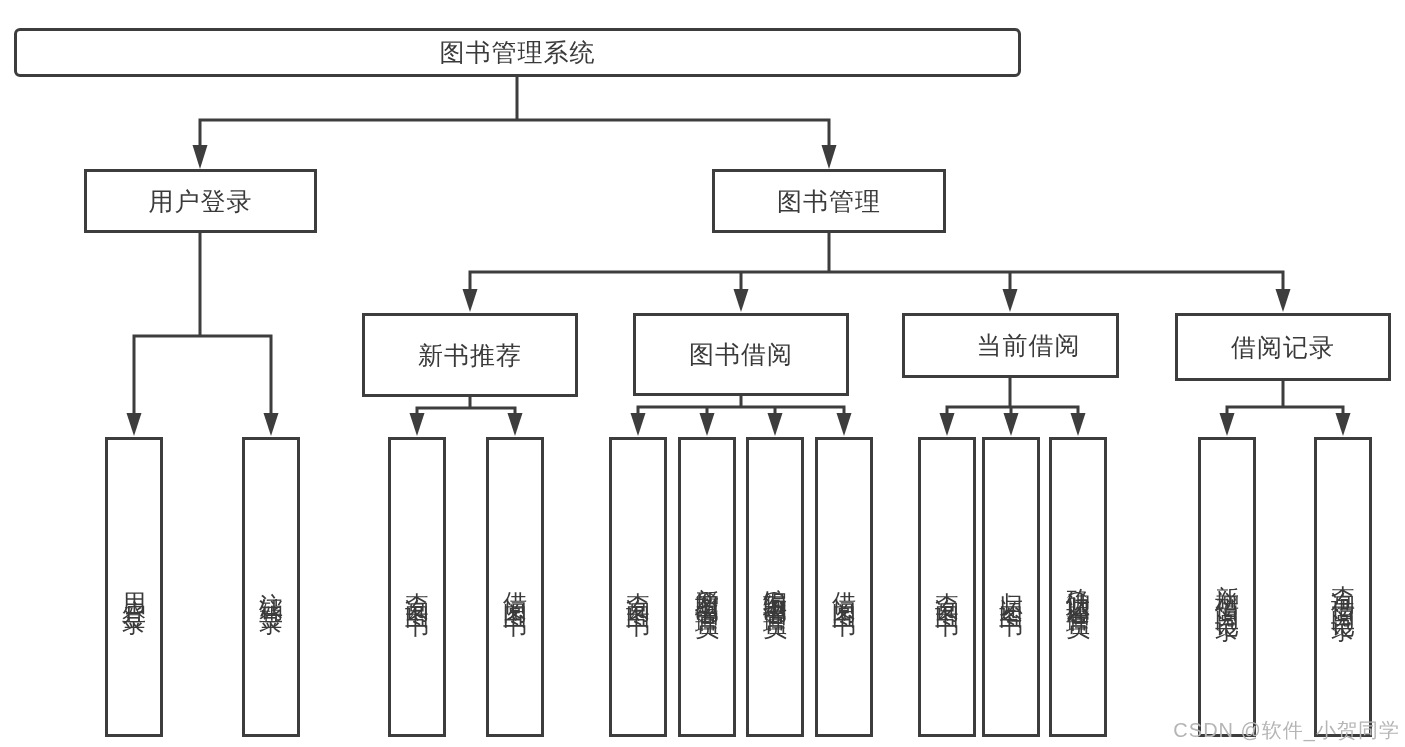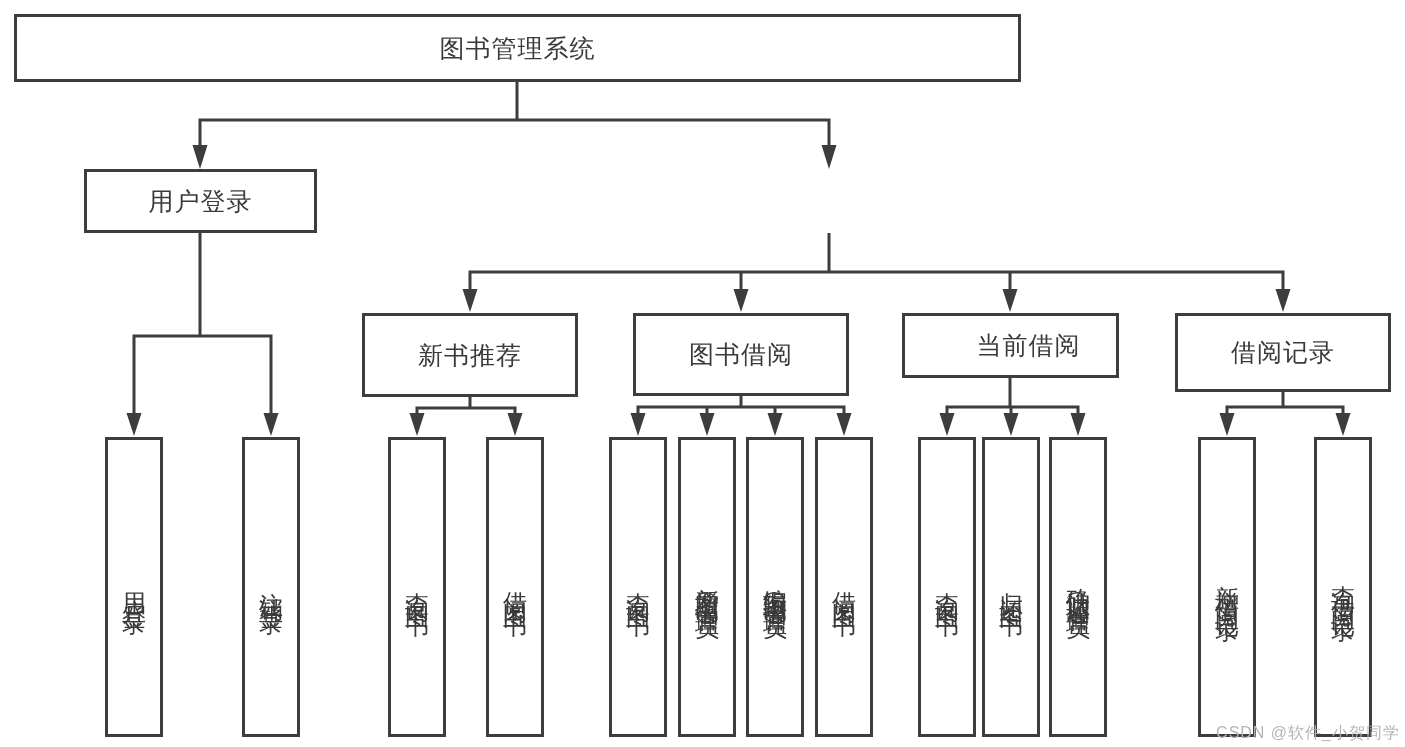--- a/index.html
+++ b/index.html
@@ -52,21 +52,21 @@
     letter-spacing: 7px;
     line-height: 1;
   }
   .v-node.long {
     letter-spacing: 4px;
   }
   .watermark {
     position: absolute;
     right: 5px;
     bottom: 3px;
-    font-size: 16px;
+    font-size: 20px;
     color: #b5b5b5;
     letter-spacing: 1px;
     white-space: nowrap;
     z-index: 5;
   }
 </style>
 </head>
 <body>
 
 <div class="canvas">
@@ -114,28 +114,29 @@
       <polygon class="ah" points="1078,436 1070.5,413 1085.5,413"></polygon>
     </g>
 
     <g>
       <path class="ln" d="M1283 378 V407 M1225.5 407 H1344.5 M1227 407 V416 M1343 407 V416"></path>
       <polygon class="ah" points="1227,436 1219.5,413 1234.5,413"></polygon>
       <polygon class="ah" points="1343,436 1335.5,413 1350.5,413"></polygon>
     </g>
   </svg>
 
-  <div class="node h-node" style="left:14px; top:14px; width:1007px; height:68px;">图书管理系统</div>
+  <div class="node h-node" style="left:14px; top:28px; width:1007px; height:49px;border-radius:6px;">图书管理系统</div>
 
   <div class="node h-node" style="left:84px; top:169px; width:233px; height:64px;">用户登录</div>
+  <div class="node h-node" style="left:712px; top:169px; width:234px; height:64px;">图书管理</div>
 
   <div class="node h-node" style="left:362px; top:313px; width:216px; height:84px;">新书推荐</div>
   <div class="node h-node" style="left:633px; top:313px; width:216px; height:83px;">图书借阅</div>
   <div class="node h-node" style="left:902px; top:313px; width:217px; height:65px;padding-left:36px;">当前借阅</div>
-  <div class="node h-node" style="left:1175px; top:313px; width:216px; height:79px;">借阅记录</div>
+  <div class="node h-node" style="left:1175px; top:313px; width:216px; height:68px;">借阅记录</div>
 
   <div class="node v-node" style="left:105px; top:437px; width:58px; height:300px;">用户登录</div>
   <div class="node v-node" style="left:242px; top:437px; width:58px; height:300px;">注销登录</div>
 
   <div class="node v-node" style="left:388px; top:437px; width:58px; height:300px;">查询图书</div>
   <div class="node v-node" style="left:486px; top:437px; width:58px; height:300px;">借阅图书</div>
 
   <div class="node v-node" style="left:609px; top:437px; width:58px; height:300px;">查询图书</div>
   <div class="node v-node long" style="left:678px; top:437px; width:58px; height:300px;">新增图书（管理员）</div>
   <div class="node v-node long" style="left:746px; top:437px; width:58px; height:300px;">编辑图书（管理员）</div>

